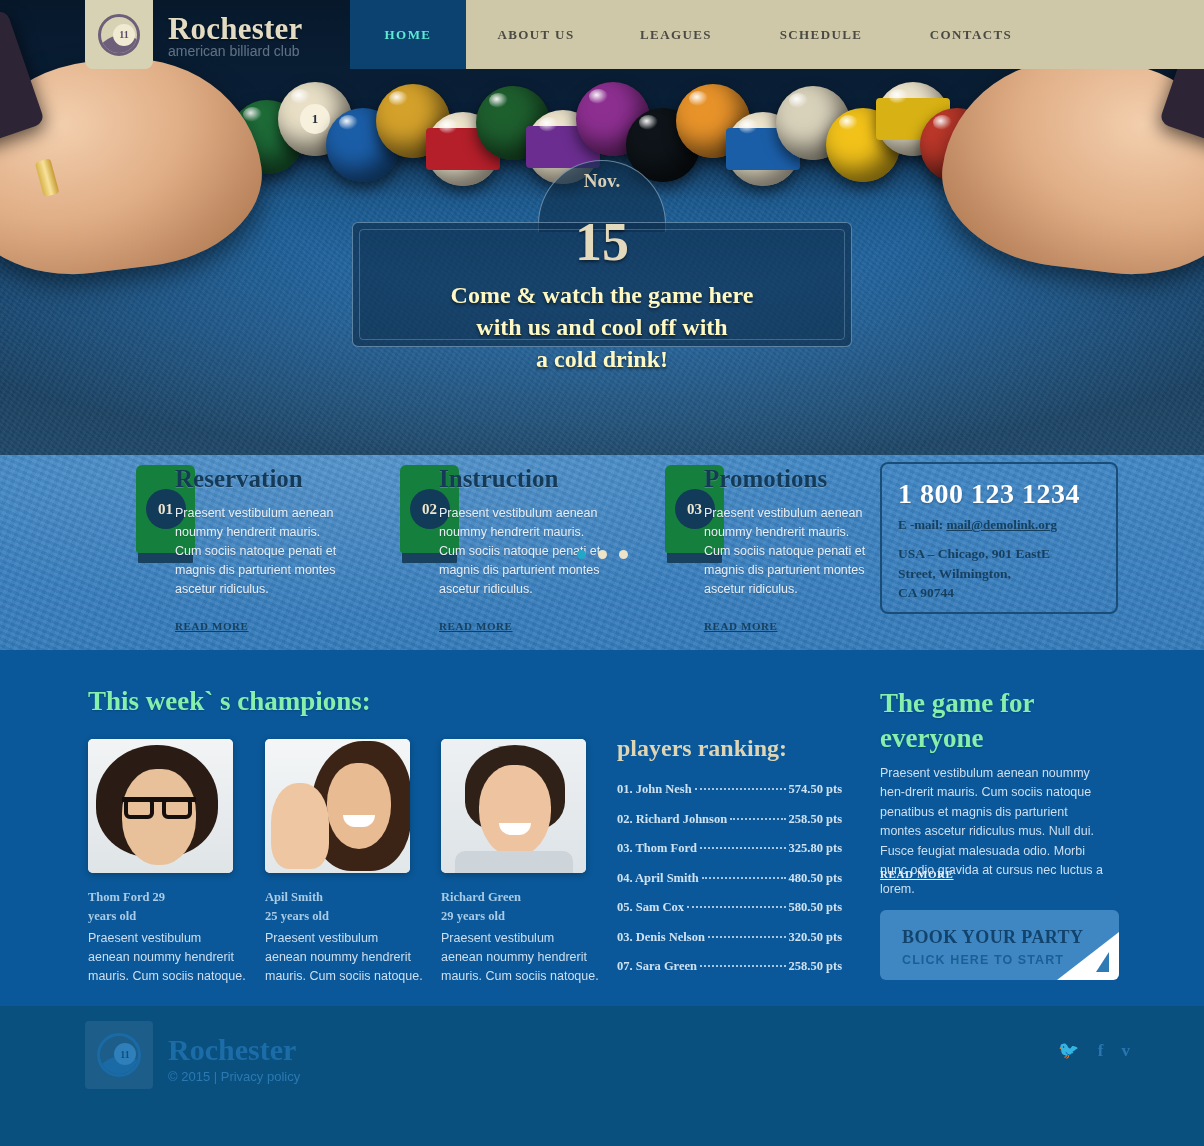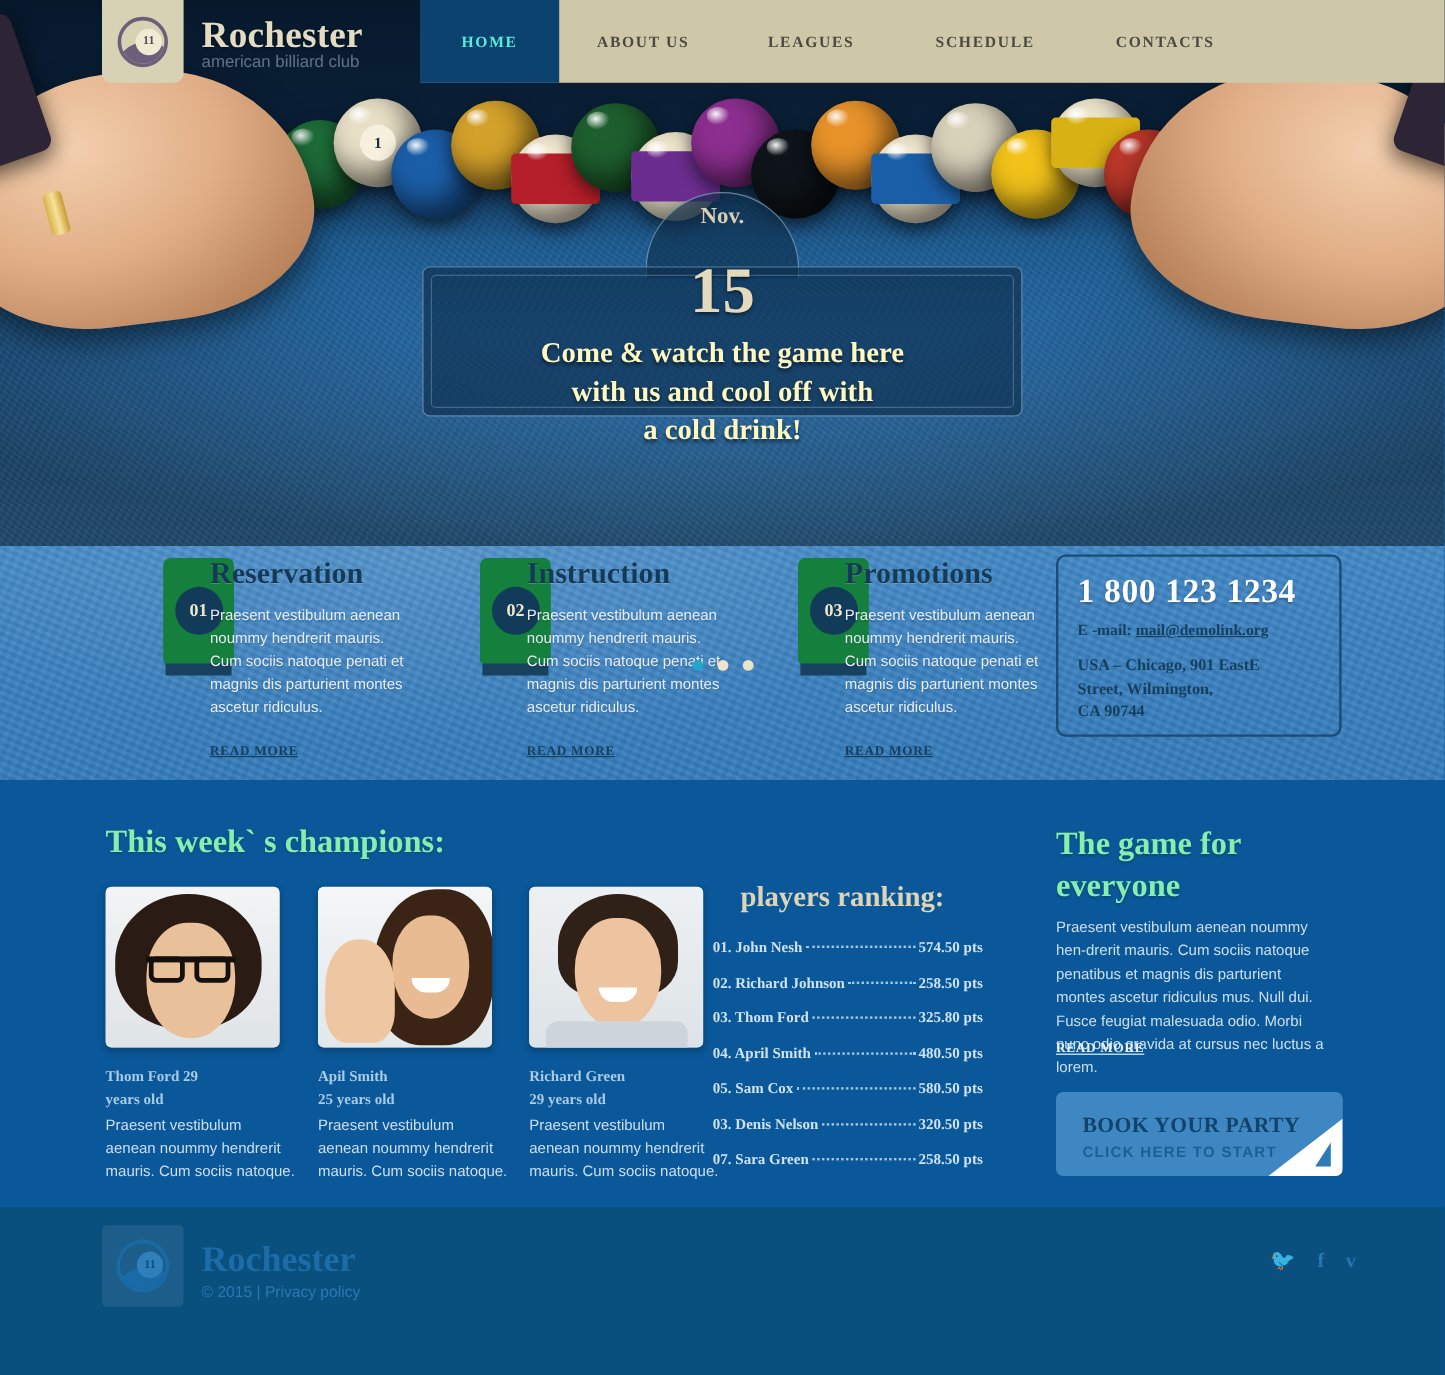--- a/index.html
+++ b/index.html
@@ -246,21 +246,21 @@
   .champ-desc{
     position:absolute; top:929px; width:158px; z-index:12;
     font:400 12.5px "Liberation Sans", sans-serif; color:#cddff0; line-height:1.52;
   }
   .champ-desc.d1{ left:88px;} .champ-desc.d2{ left:265px;} .champ-desc.d3{ left:441px;}
 
   .rank-title{
     position:absolute; left:617px; top:735px; z-index:12;
     font:700 24px "Liberation Serif", serif; color:#ddd5b6;
   }
-  .rank-list{ position:absolute; left:594px; top:782px; width:225px; z-index:12;}
+  .rank-list{ position:absolute; left:617px; top:782px; width:225px; z-index:12;}
   .rank-row{
     font:700 12.5px "Liberation Serif", serif; color:#cfe2f2;
     display:flex; align-items:baseline; margin-bottom:14.5px; white-space:nowrap;
   }
   .rank-row .nm{ flex:0 0 auto; }
   .rank-row .dots2{
     flex:1 1 auto; margin:0 3px; overflow:hidden;
     border-bottom:2px dotted #b9d3e8; transform:translateY(-3px); opacity:.9;
   }
   .rank-row .pts{ flex:0 0 auto; }

